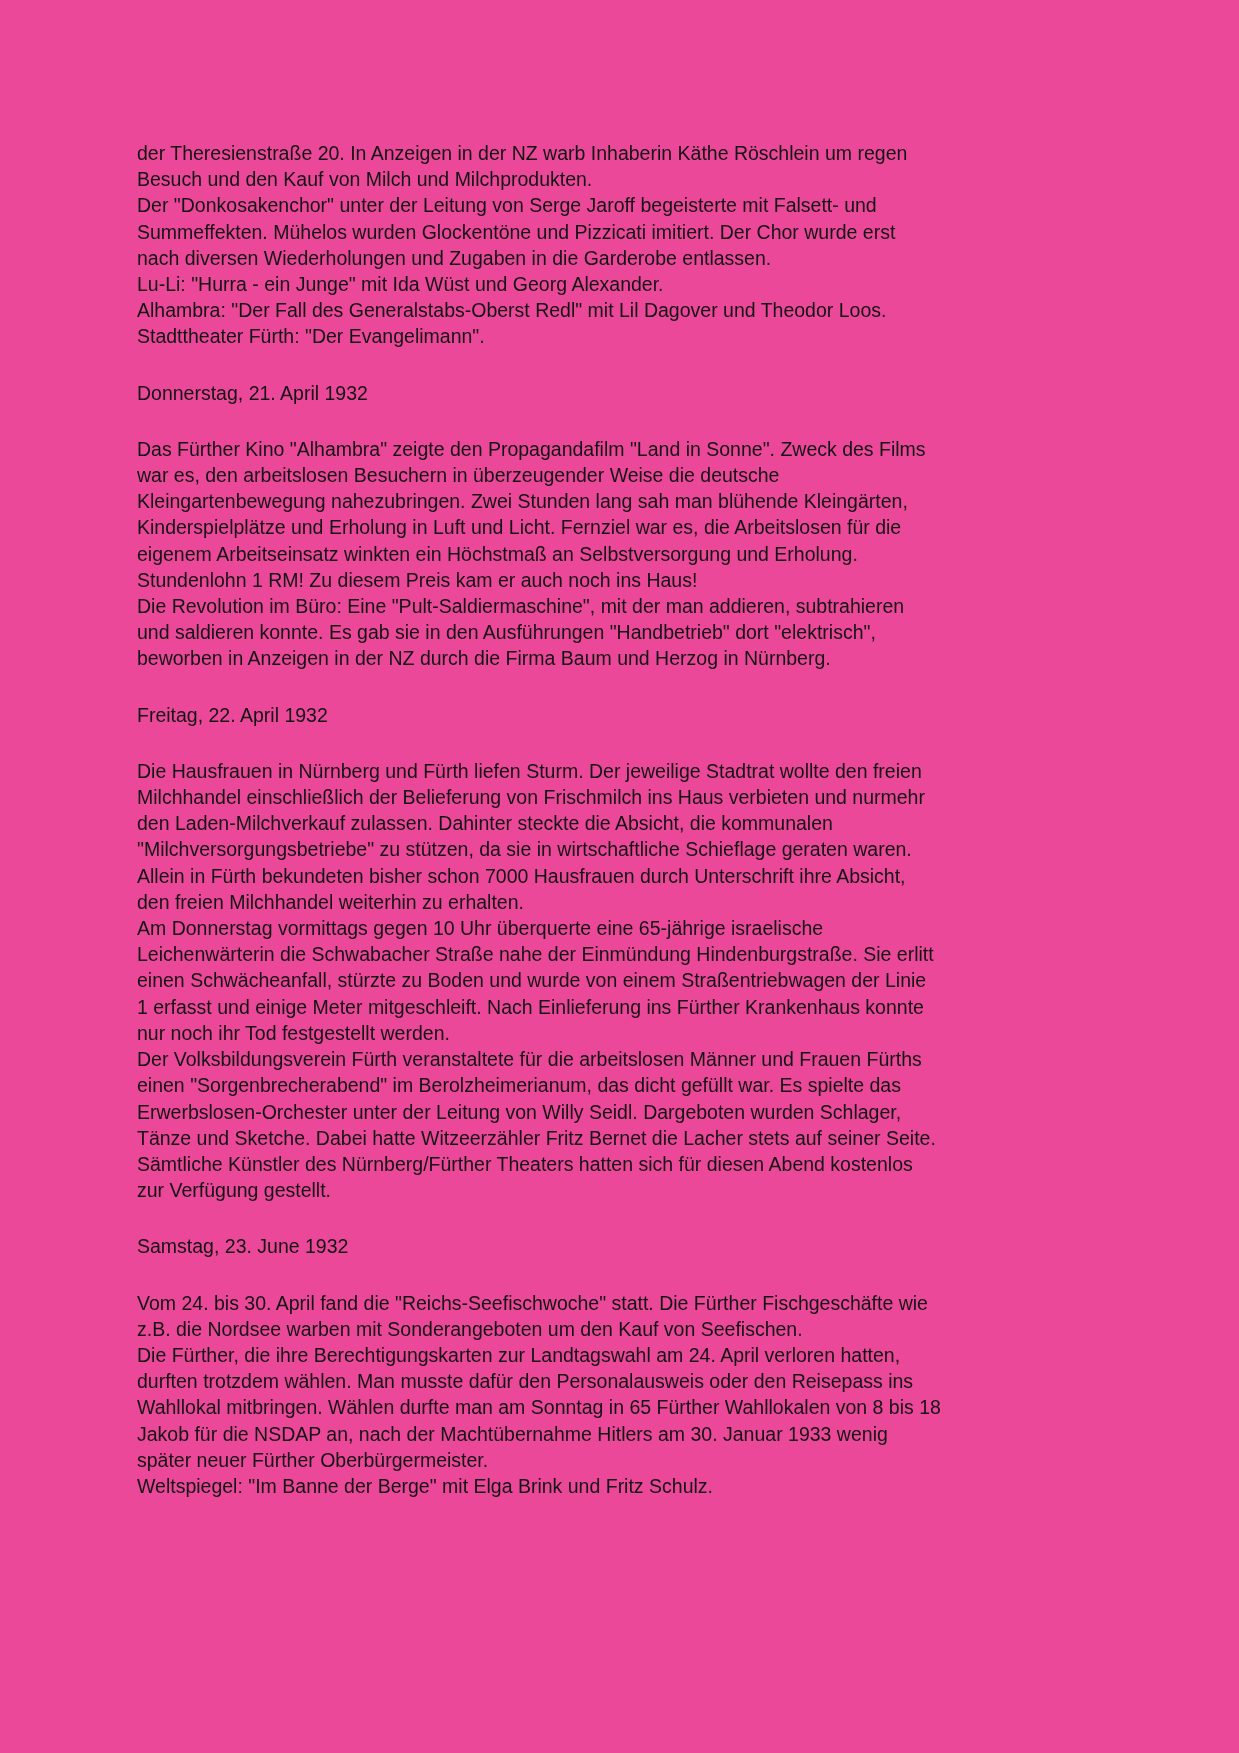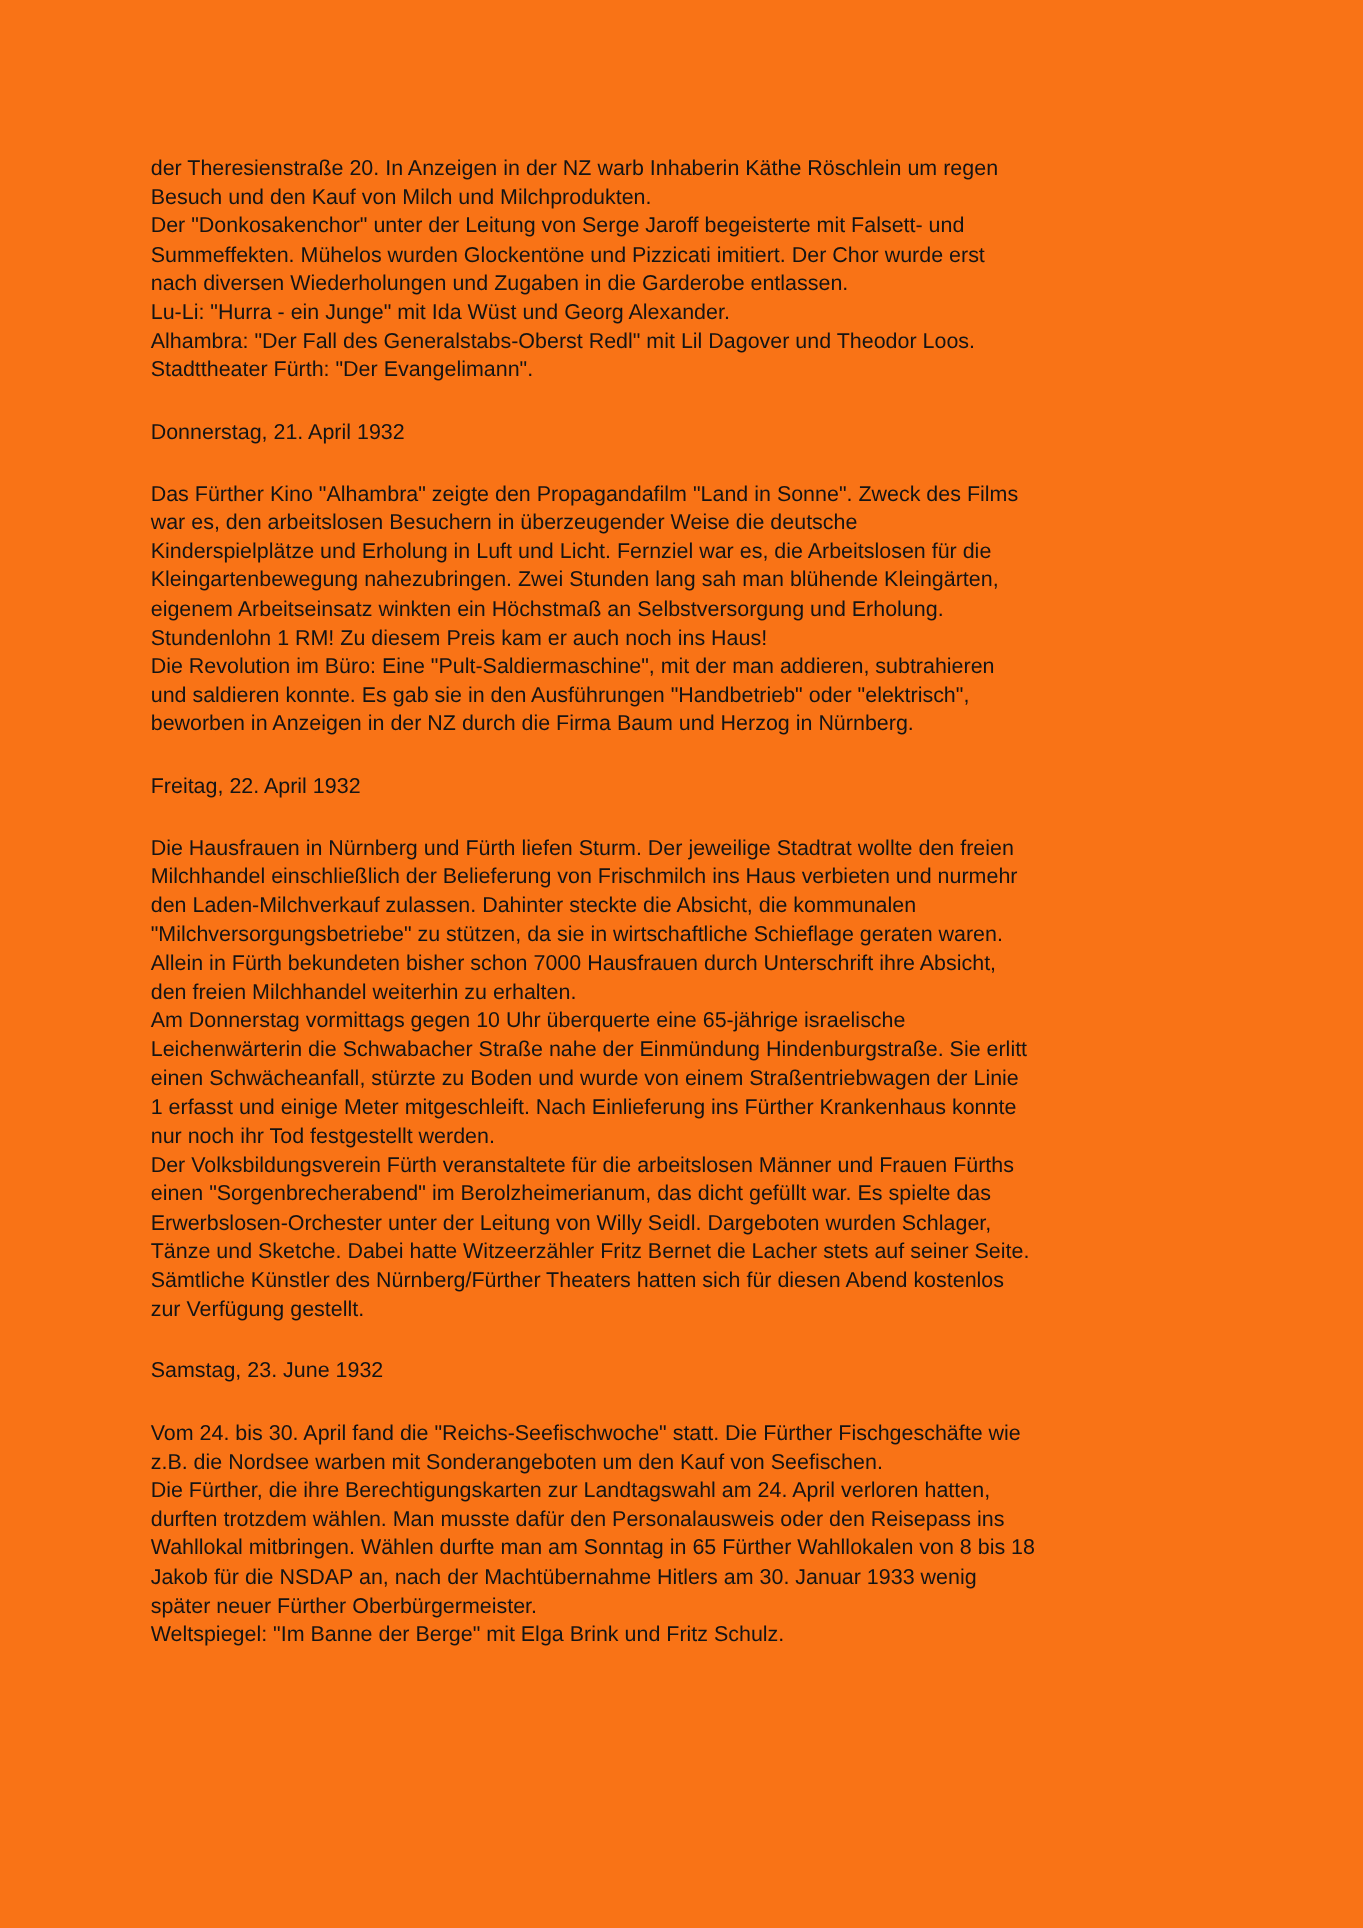--- a/index.html
+++ b/index.html
@@ -4,21 +4,21 @@
 <style>
   html, body {
     margin: 0;
     padding: 0;
     background: #ffffff;
   }
   .page {
     position: relative;
     width: 1239px;
     height: 1753px;
-    background: #f97316;
+    background: #ec4899;
     color: #141414;
     font-family: "Liberation Sans", "DejaVu Sans", sans-serif;
     font-size: 19.5px;
     line-height: 26.2px;
     box-sizing: border-box;
     padding: 140px 90px 0 137px;
     overflow: hidden;
   }
   .section { margin: 0 0 30px 0; }
   .section.heading {
@@ -40,26 +40,26 @@
         <div class="line">Summeffekten. Mühelos wurden Glockentöne und Pizzicati imitiert. Der Chor wurde erst</div>
         <div class="line">nach diversen Wiederholungen und Zugaben in die Garderobe entlassen.</div>
         <div class="line">Lu-Li: "Hurra - ein Junge" mit Ida Wüst und Georg Alexander.</div>
         <div class="line">Alhambra: "Der Fall des Generalstabs-Oberst Redl" mit Lil Dagover und Theodor Loos.</div>
         <div class="line">Stadttheater Fürth: "Der Evangelimann".</div>
       </div>
       <div class="section heading">Donnerstag, 21. April 1932</div>
       <div class="section paragraph">
         <div class="line">Das Fürther Kino "Alhambra" zeigte den Propagandafilm "Land in Sonne". Zweck des Films</div>
         <div class="line">war es, den arbeitslosen Besuchern in überzeugender Weise die deutsche</div>
+        <div class="line">Kleingartenbewegung nahezubringen. Zwei Stunden lang sah man blühende Kleingärten,</div>
         <div class="line">Kinderspielplätze und Erholung in Luft und Licht. Fernziel war es, die Arbeitslosen für die</div>
-        <div class="line">Kleingartenbewegung nahezubringen. Zwei Stunden lang sah man blühende Kleingärten,</div>
         <div class="line">eigenem Arbeitseinsatz winkten ein Höchstmaß an Selbstversorgung und Erholung.</div>
         <div class="line">Stundenlohn 1 RM! Zu diesem Preis kam er auch noch ins Haus!</div>
         <div class="line">Die Revolution im Büro: Eine "Pult-Saldiermaschine", mit der man addieren, subtrahieren</div>
-        <div class="line">und saldieren konnte. Es gab sie in den Ausführungen "Handbetrieb" oder "elektrisch",</div>
+        <div class="line">und saldieren konnte. Es gab sie in den Ausführungen "Handbetrieb" dort "elektrisch",</div>
         <div class="line">beworben in Anzeigen in der NZ durch die Firma Baum und Herzog in Nürnberg.</div>
       </div>
       <div class="section heading">Freitag, 22. April 1932</div>
       <div class="section paragraph">
         <div class="line">Die Hausfrauen in Nürnberg und Fürth liefen Sturm. Der jeweilige Stadtrat wollte den freien</div>
         <div class="line">Milchhandel einschließlich der Belieferung von Frischmilch ins Haus verbieten und nurmehr</div>
         <div class="line">den Laden-Milchverkauf zulassen. Dahinter steckte die Absicht, die kommunalen</div>
         <div class="line">"Milchversorgungsbetriebe" zu stützen, da sie in wirtschaftliche Schieflage geraten waren.</div>
         <div class="line">Allein in Fürth bekundeten bisher schon 7000 Hausfrauen durch Unterschrift ihre Absicht,</div>
         <div class="line">den freien Milchhandel weiterhin zu erhalten.</div>

